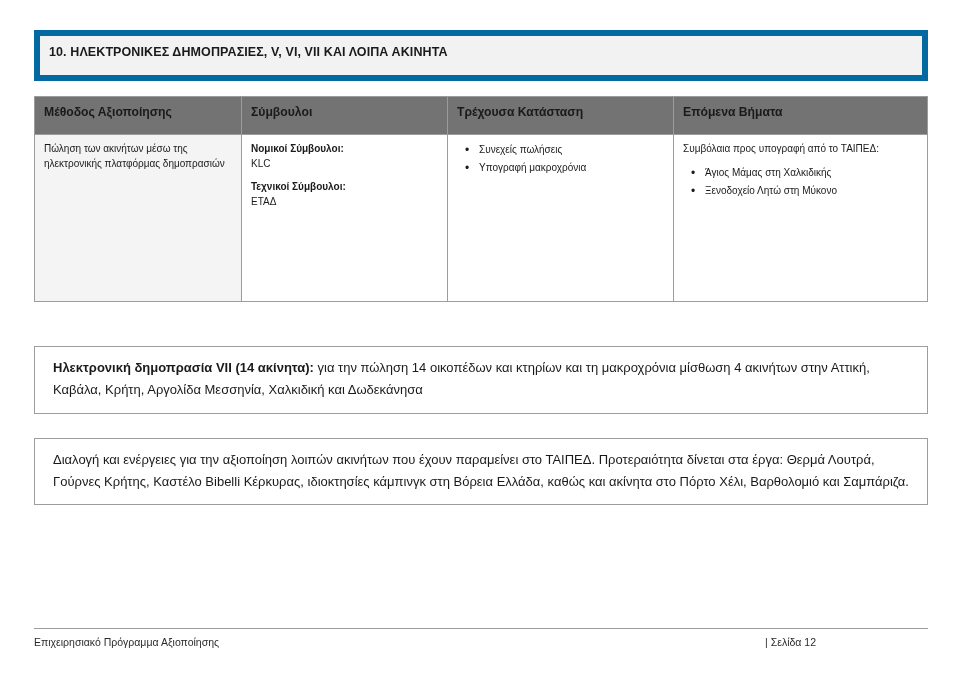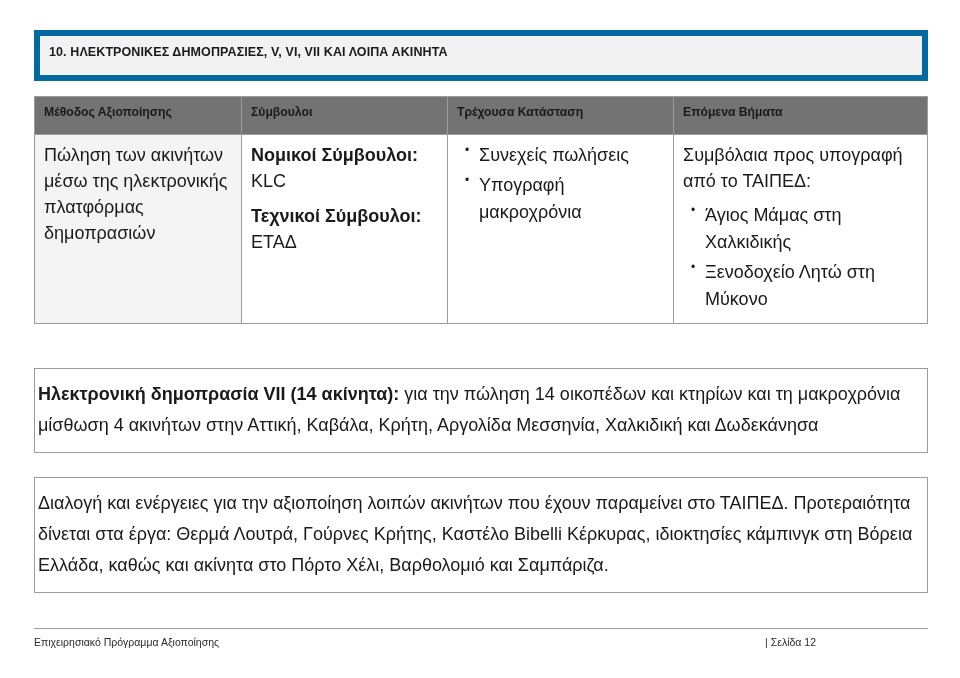--- a/index.html
+++ b/index.html
@@ -43,21 +43,21 @@
   .main-table {
     margin-top: 15px;
     width: 894px;
     border-collapse: collapse;
     table-layout: fixed;
   }
   .main-table td, .main-table th {
     border: 1px solid #9c9c9c;
     vertical-align: top;
     padding: 7px 8px 7px 9px;
-    font-size: 18px;
+    font-size: 10px;
     line-height: 1.45;
     text-align: left;
   }
   .main-table thead th {
     background: #737373;
     font-weight: bold;
     height: 23px;
     font-size: 12.2px;
   }
   .main-table tbody td {
@@ -92,22 +92,22 @@
   }
   .cell-lead {
     margin-bottom: 8px;
   }
 
   
   .note-box {
     box-sizing: border-box;
     width: 894px;
     border: 1px solid #9c9c9c;
-    padding: 10px 12px 11px 3px;
-    font-size: 18px;
+    padding: 10px 12px 11px 18px;
+    font-size: 13px;
     line-height: 1.72;
   }
   .note-auction {
     margin-top: 44px;
   }
   .note-other {
     margin-top: 24px;
   }
   .note-heading {
     font-weight: bold;

